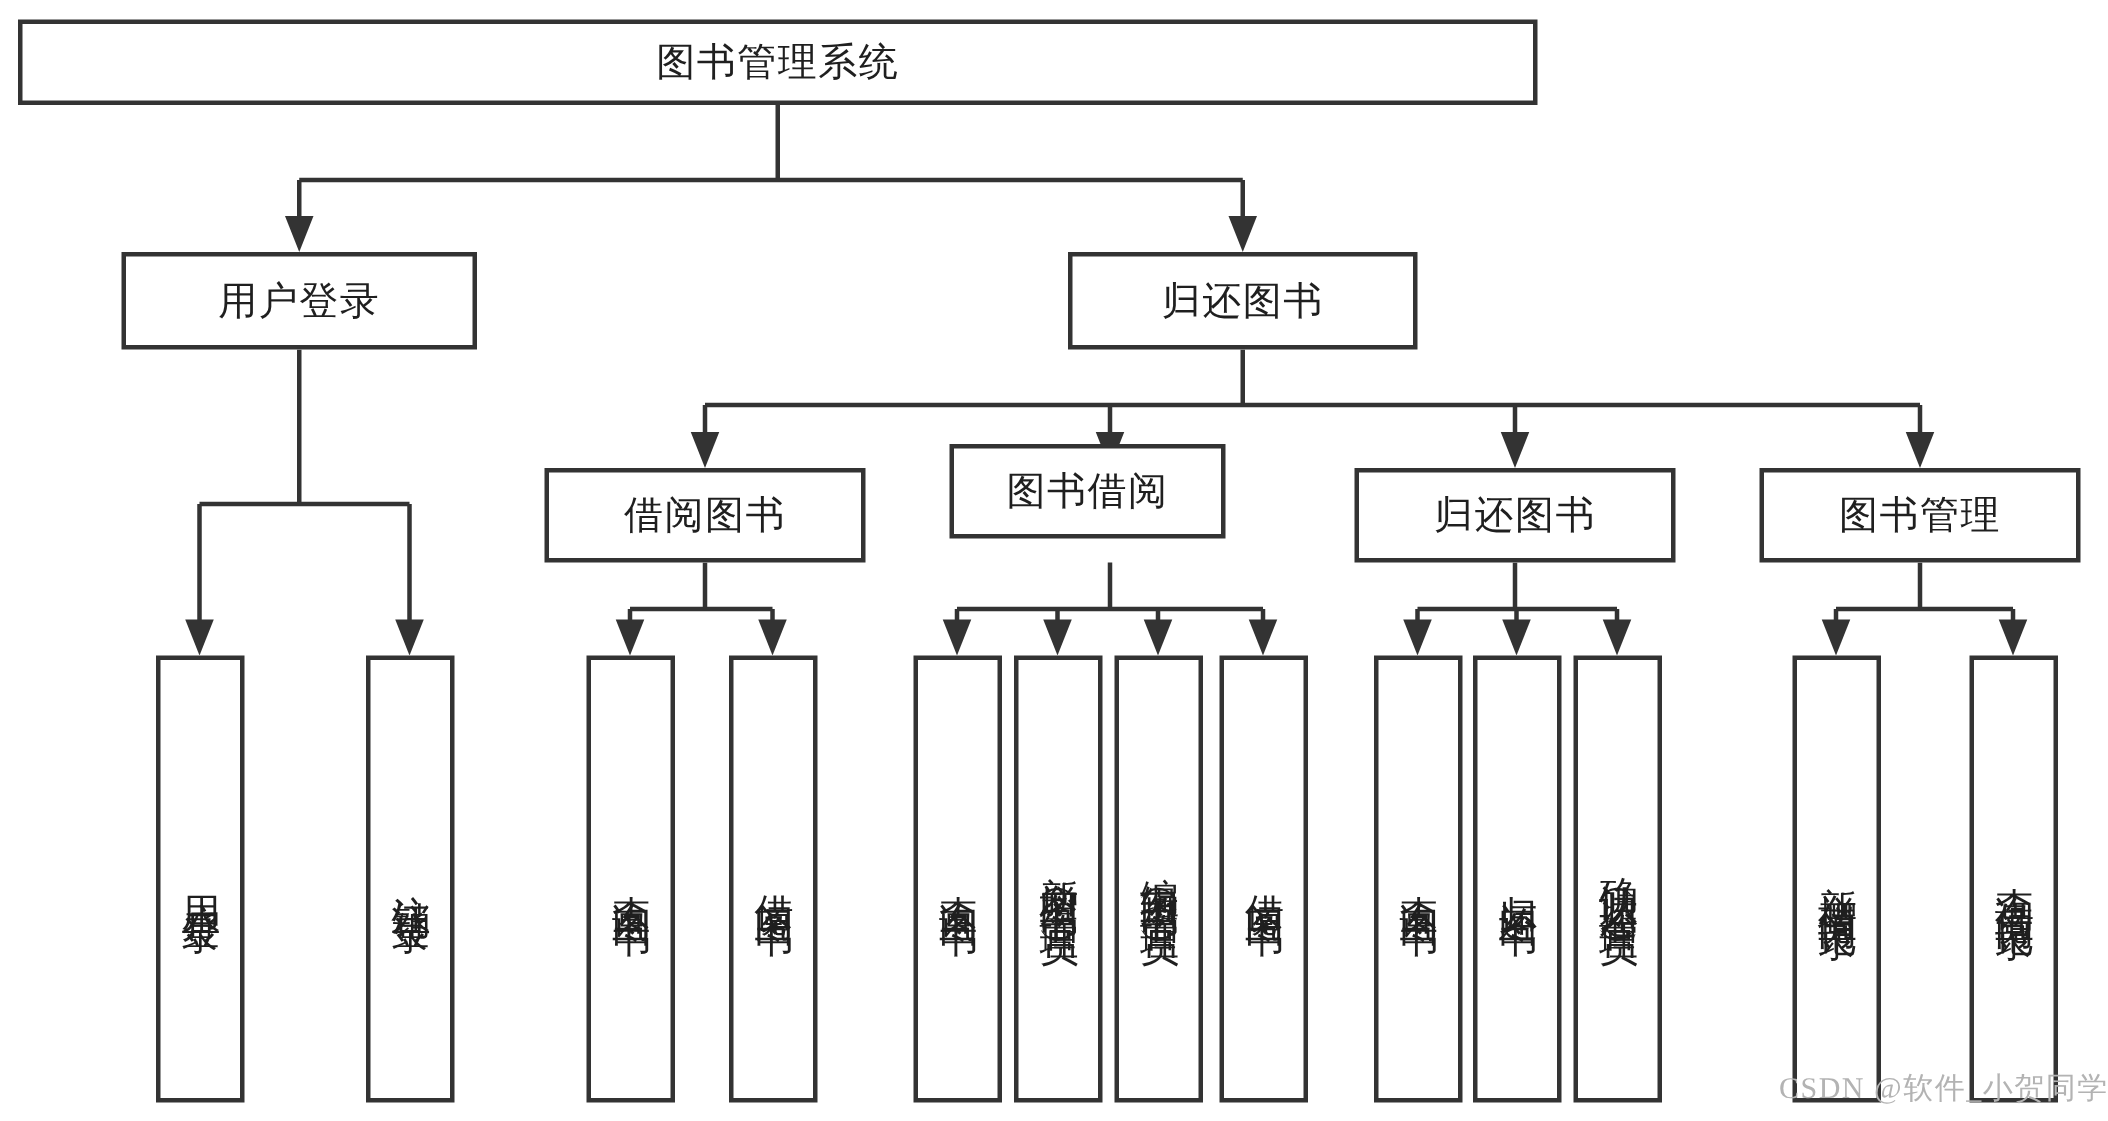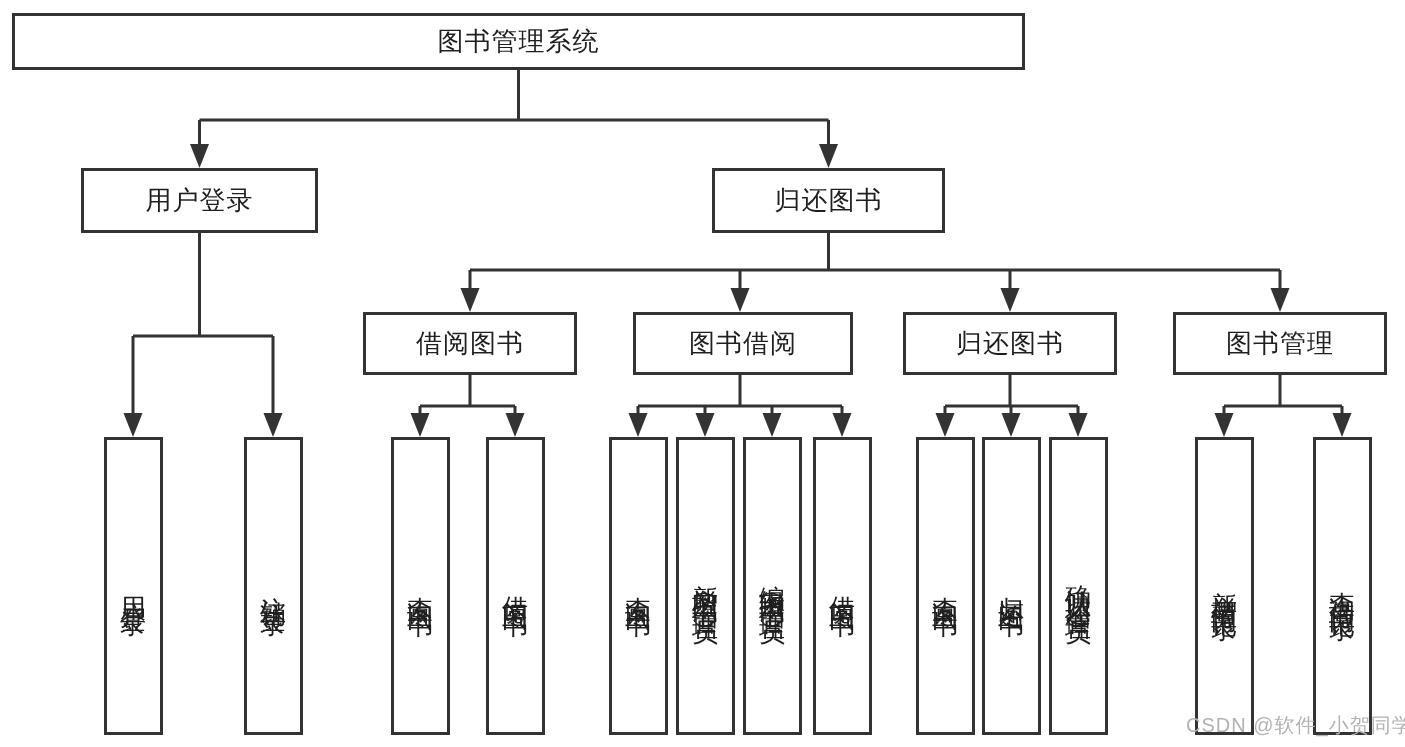--- a/index.html
+++ b/index.html
@@ -5,21 +5,21 @@
   html, body {
     margin: 0;
     padding: 0;
     background: var(--background, #ffffff);
   }
   .stage {
     position: relative;
     width: 1405px;
     height: 747px;
     background: var(--background, #ffffff);
-    font-family: Liberation Sans, sans-serif;
+    font-family: Liberation Serif, serif;
     overflow: hidden;
     border-radius: 18px;
   }
   .wires {
     position: absolute;
     left: 0;
     top: 0;
     width: 1405px;
     height: 747px;
   }
@@ -121,21 +121,21 @@
   <div class="node h" style="left:81px; top:168px; width:237px; height:65px;">
     <span>用户登录</span>
   </div>
   <div class="node h" style="left:712px; top:168px; width:233px; height:65px;">
     <span>归还图书</span>
   </div>
 
   <div class="node h" style="left:363px; top:312px; width:214px; height:63px;">
     <span>借阅图书</span>
   </div>
-  <div class="node h" style="left:633px; top:312px; width:220px; height:63px;">
+  <div class="node h" style="left:633px; top:296px; width:184px; height:63px;">
     <span>图书借阅</span>
   </div>
   <div class="node h" style="left:903px; top:312px; width:214px; height:63px;">
     <span>归还图书</span>
   </div>
   <div class="node h" style="left:1173px; top:312px; width:214px; height:63px;">
     <span>图书管理</span>
   </div>
 
   <div class="node v" style="left:104px; top:437px; width:59px; height:298px;">

